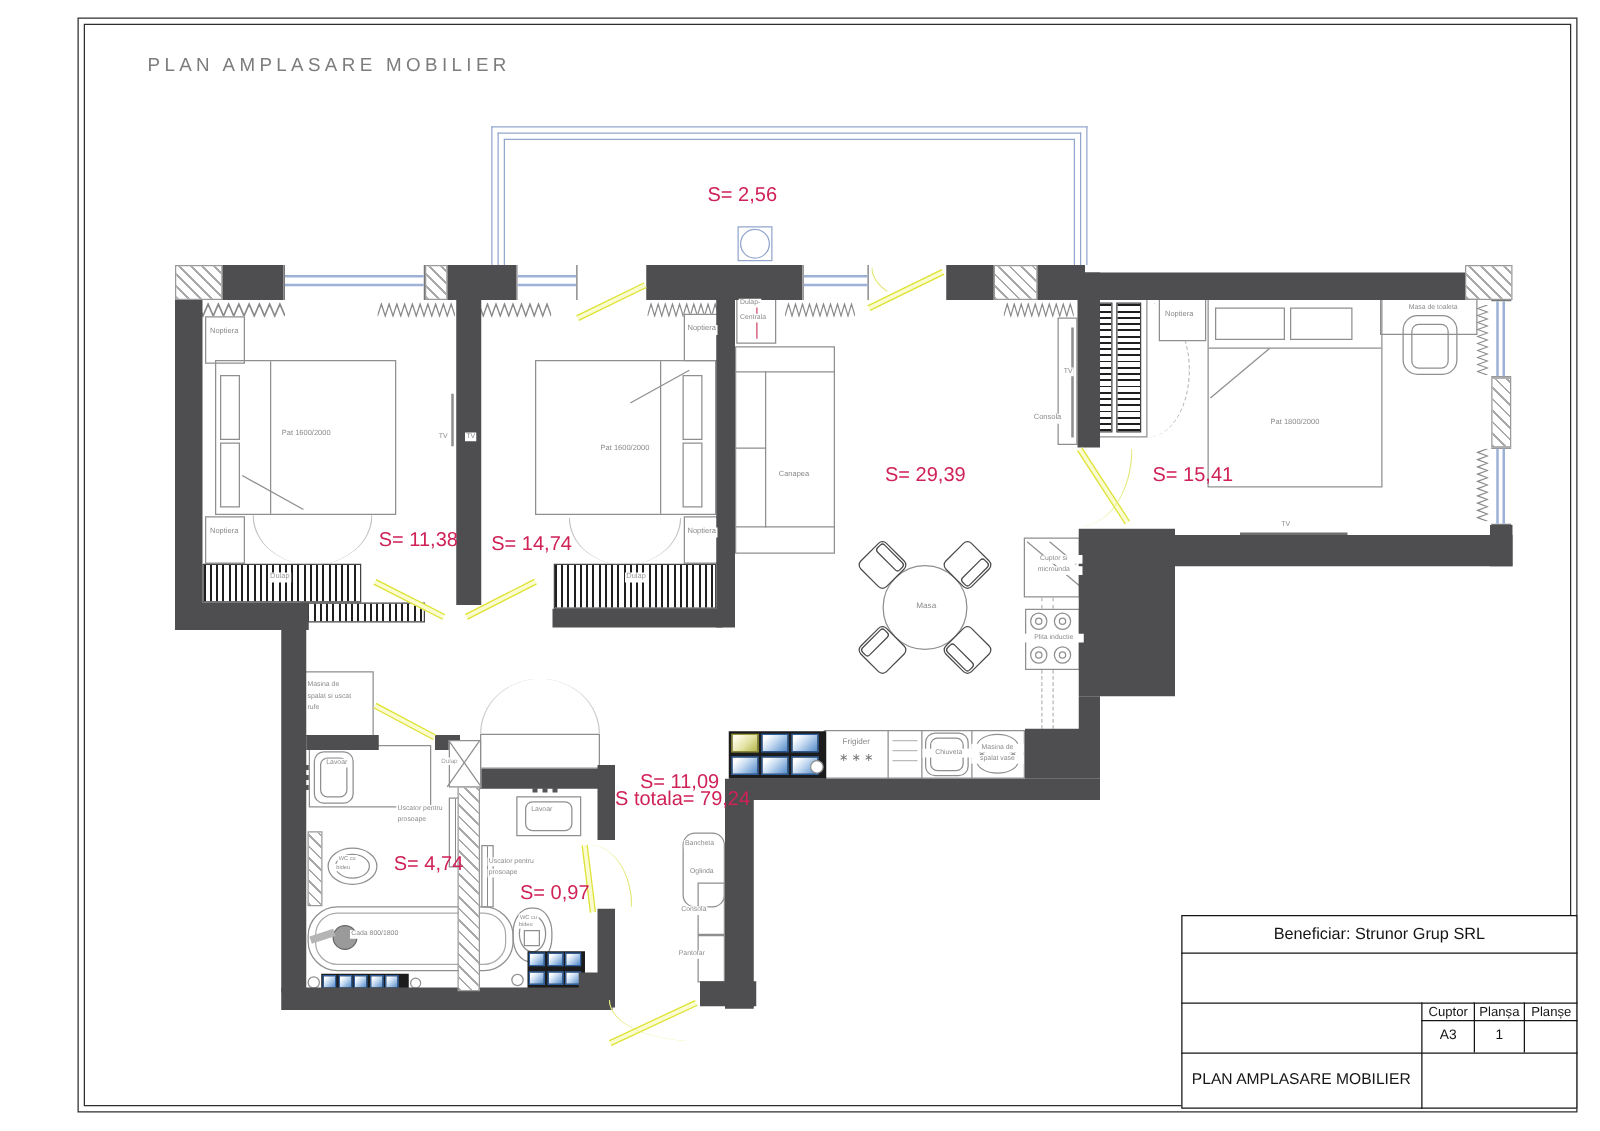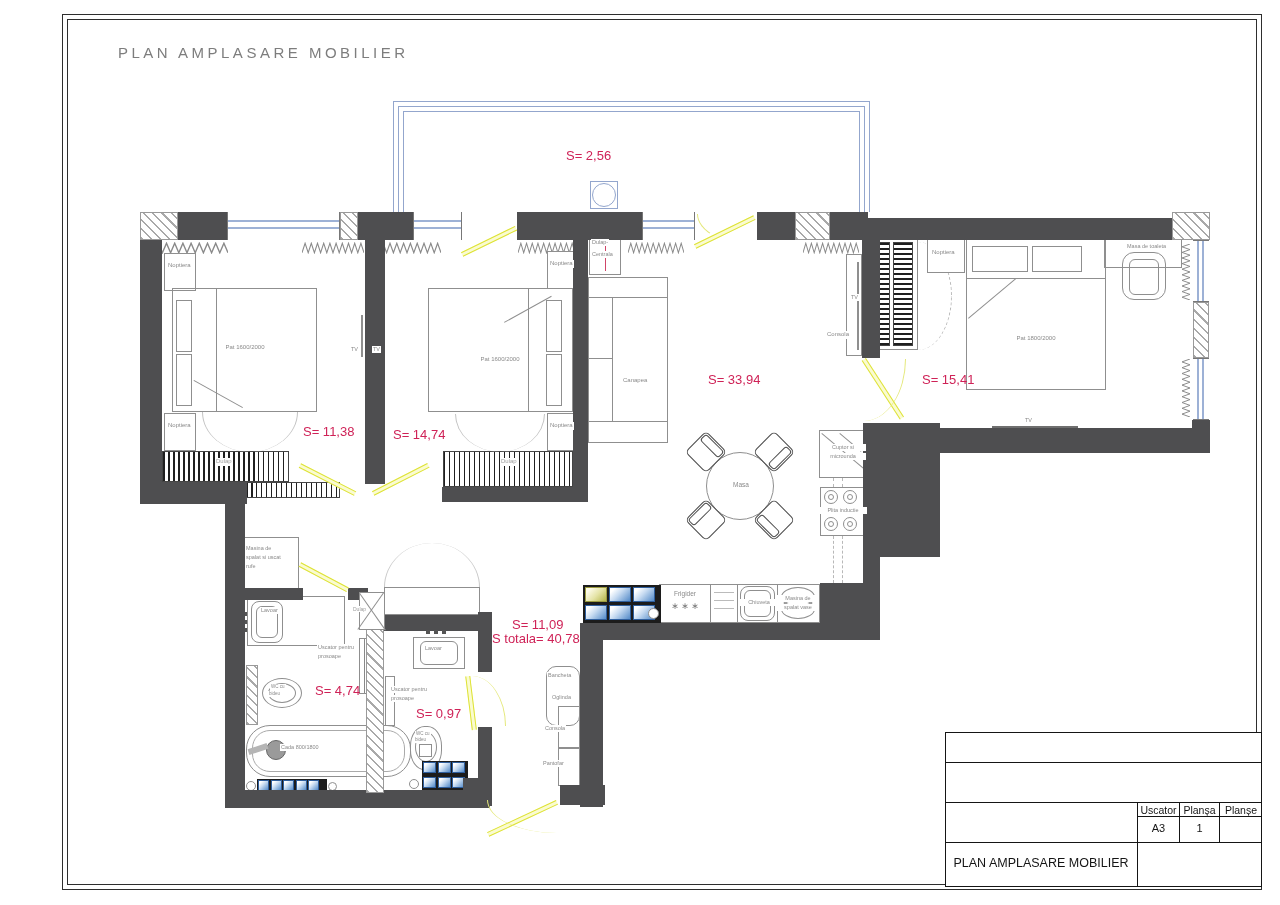--- a/index.html
+++ b/index.html
@@ -25,21 +25,21 @@
   .nf{position:absolute;border:1px solid #8f8f8f;box-sizing:border-box;z-index:2;background:transparent;}
   .line{position:absolute;background:#8f8f8f;z-index:2;}
   .circ{position:absolute;border:1px solid #8f8f8f;border-radius:50%;background:#fff;box-sizing:border-box;z-index:2;}
   .bar-v{position:absolute;background:repeating-linear-gradient(90deg,#1f1f1f 0 1.5px,#fff 1.5px 5px);border:1px solid #444;box-sizing:border-box;z-index:2;}
   .bar-h{position:absolute;background:repeating-linear-gradient(0deg,#1f1f1f 0 1.5px,#fff 1.5px 5px);border:1px solid #444;box-sizing:border-box;z-index:2;}
   .dotl{position:absolute;border-left:1px dashed #b8b8b8;border-right:1px dashed #b8b8b8;z-index:2;}
   
   .fl{position:absolute;font-size:6px;color:#8a8a8a;line-height:1.25;white-space:nowrap;z-index:6;}
   .flc{text-align:center;}
   .chip{background:#fff;padding:0 1px;}
-  .area{position:absolute;font-size:13px;color:#cf2257;white-space:nowrap;z-index:7;}
+  .area{position:absolute;font-size:16px;color:#cf2257;white-space:nowrap;z-index:7;}
   
   .leaf{position:absolute;height:4.5px;border-top:1.6px solid #dde233;border-bottom:1.6px solid #dde233;background:#fafbd0;transform-origin:0 50%;box-sizing:border-box;z-index:5;}
   .ya{position:absolute;box-sizing:border-box;z-index:5;background:transparent;}
   .ga{position:absolute;box-sizing:border-box;z-index:2;background:transparent;}
   
   .tiles{position:absolute;display:flex;flex-wrap:wrap;gap:2px;background:#1c1c1c;padding:2px;box-sizing:border-box;z-index:3;}
   .tile{width:22px;height:15px;background:linear-gradient(135deg,#ffffff 15%,#c8dcf2 45%,#5e92cc 95%);border:1px solid #2f5f9e;box-sizing:border-box;}
   .tileS{width:11px;height:11px;background:linear-gradient(135deg,#ffffff 15%,#c8dcf2 45%,#5e92cc 95%);border:1px solid #2f5f9e;box-sizing:border-box;}
   .burner{position:absolute;width:14px;height:14px;border:1px solid #8f8f8f;border-radius:50%;box-sizing:border-box;z-index:2;}
   .burner::after{content:"";position:absolute;inset:3px;border:1px solid #8f8f8f;border-radius:50%;}
@@ -192,21 +192,21 @@
   <div class="abs" style="left:605px;top:237px;width:1px;height:34px;background:#d04568;z-index:3;"></div>
   <div class="fl chip" style="left:591px;top:239px;font-size:5.5px;">Dulap-</div>
   <div class="fl chip" style="left:591px;top:251px;font-size:5.5px;">Centrala</div>
 
   <div class="nf" style="left:588px;top:277px;width:80px;height:166px;"></div>
   <div class="line" style="left:588px;top:297px;width:80px;height:1px;"></div>
   <div class="line" style="left:588px;top:421px;width:80px;height:1px;"></div>
   <div class="line" style="left:612px;top:297px;width:1px;height:125px;"></div>
   <div class="line" style="left:588px;top:358px;width:25px;height:1px;"></div>
   <div class="fl chip" style="left:622px;top:377px;">Canapea</div>
-  <div class="area" style="left:708px;top:372px;">S= 33,94</div>
+  <div class="area" style="left:708px;top:372px;">S= 29,39</div>
 
   <div class="nf" style="left:846px;top:254px;width:16px;height:102px;"></div>
   <div class="line" style="left:857px;top:262px;width:2px;height:88px;"></div>
   <div class="fl chip" style="left:826px;top:331px;">Consola</div>
   <div class="fl chip" style="left:850px;top:294px;font-size:5.5px;">TV</div>
 
   <div class="circ" style="left:706px;top:452px;width:68px;height:68px;"></div>
   <div class="chair" style="left:691px;top:437px;transform:rotate(45deg);"></div>
   <div class="chair" style="left:759px;top:437px;transform:rotate(135deg);"></div>
   <div class="chair" style="left:691px;top:505px;transform:rotate(-45deg);"></div>
@@ -268,21 +268,21 @@
   <div class="fl flc" style="left:976px;top:335px;width:120px;">Pat 1800/2000</div>
   <div class="nf" style="left:1104px;top:238px;width:78px;height:30px;"></div>
   <div class="fl chip" style="left:1126px;top:243px;font-size:5.5px;">Masa de toaleta</div>
   <div class="nf" style="left:1122px;top:252px;width:44px;height:48px;border-radius:12px;"></div>
   <div class="nf" style="left:1129px;top:259px;width:30px;height:36px;border-radius:6px;"></div>
   <div class="area" style="left:922px;top:372px;">S= 15,41</div>
   <div class="line" style="left:992px;top:426px;width:86px;height:2px;background:#6f6f6f;"></div>
   <div class="fl chip" style="left:1024px;top:417px;font-size:5.5px;">TV</div>
 
   <div class="area" style="left:476px;top:617px;margin-left:36px;">S= 11,09</div>
-  <div class="area" style="left:492px;top:631px;">S totala= 40,78</div>
+  <div class="area" style="left:492px;top:631px;">S totala= 79,24</div>
   <div class="nf" style="left:546px;top:666px;width:34px;height:60px;border-radius:10px;"></div>
   <div class="fl chip" style="left:547px;top:672px;font-size:5.5px;">Bancheta</div>
   <div class="fl chip" style="left:551px;top:694px;font-size:5.5px;">Oglinda</div>
   <div class="nf" style="left:558px;top:706px;width:22px;height:42px;"></div>
   <div class="fl chip" style="left:544px;top:725px;font-size:5.5px;">Consola</div>
   <div class="nf" style="left:558px;top:748px;width:22px;height:38px;"></div>
   <div class="fl chip" style="left:542px;top:760px;font-size:5.5px;">Pantofar</div>
 
   <div class="f" style="left:242px;top:537px;width:57px;height:52px;"></div>
   <div class="fl" style="left:246px;top:545px;font-size:5.5px;">Masina de</div>
@@ -345,26 +345,27 @@
   <div class="tiles" style="left:422px;top:761px;width:46px;height:31px;padding:1px;gap:1.5px;">
     <i class="tileS" style="width:13px;"></i>
       <i class="tileS" style="width:13px;"></i>
       <i class="tileS" style="width:13px;"></i>
     <i class="tileS" style="width:13px;"></i>
       <i class="tileS" style="width:13px;"></i>
       <i class="tileS" style="width:13px;"></i>
   </div>
 
   <div class="tb" style="left:945px;top:732px;width:317px;height:155px;"></div>
+  <div class="tbt" style="left:945px;top:739px;width:317px;font-size:13px;">Beneficiar: Strunor Grup SRL</div>
   <div class="tbl" style="left:945px;top:762px;width:317px;height:1.4px;"></div>
   <div class="tbl" style="left:945px;top:802px;width:317px;height:1.4px;"></div>
   <div class="tbl" style="left:1137px;top:802px;width:1.4px;height:85px;"></div>
   <div class="tbl" style="left:1179px;top:802px;width:1.4px;height:40px;"></div>
   <div class="tbl" style="left:1219px;top:802px;width:1.4px;height:40px;"></div>
-  <div class="tbt" style="left:1138px;top:804px;width:41px;font-size:10.5px;">Uscator</div>
+  <div class="tbt" style="left:1138px;top:804px;width:41px;font-size:10.5px;">Cuptor</div>
   <div class="tbt" style="left:1180px;top:804px;width:39px;font-size:10.5px;">Planșa</div>
   <div class="tbt" style="left:1220px;top:804px;width:42px;font-size:10.5px;">Planșe</div>
   <div class="tbl" style="left:1137px;top:816px;width:125px;height:1.2px;"></div>
   <div class="tbt" style="left:1138px;top:822px;width:41px;font-size:11px;">A3</div>
   <div class="tbt" style="left:1180px;top:822px;width:39px;font-size:11px;">1</div>
   <div class="tbt" style="left:1220px;top:822px;width:42px;font-size:11px;"></div>
   <div class="tbl" style="left:945px;top:842px;width:317px;height:1.4px;"></div>
   <div class="tbt" style="left:945px;top:856px;width:192px;font-size:12.5px;">PLAN AMPLASARE MOBILIER</div>
 
 </div>

